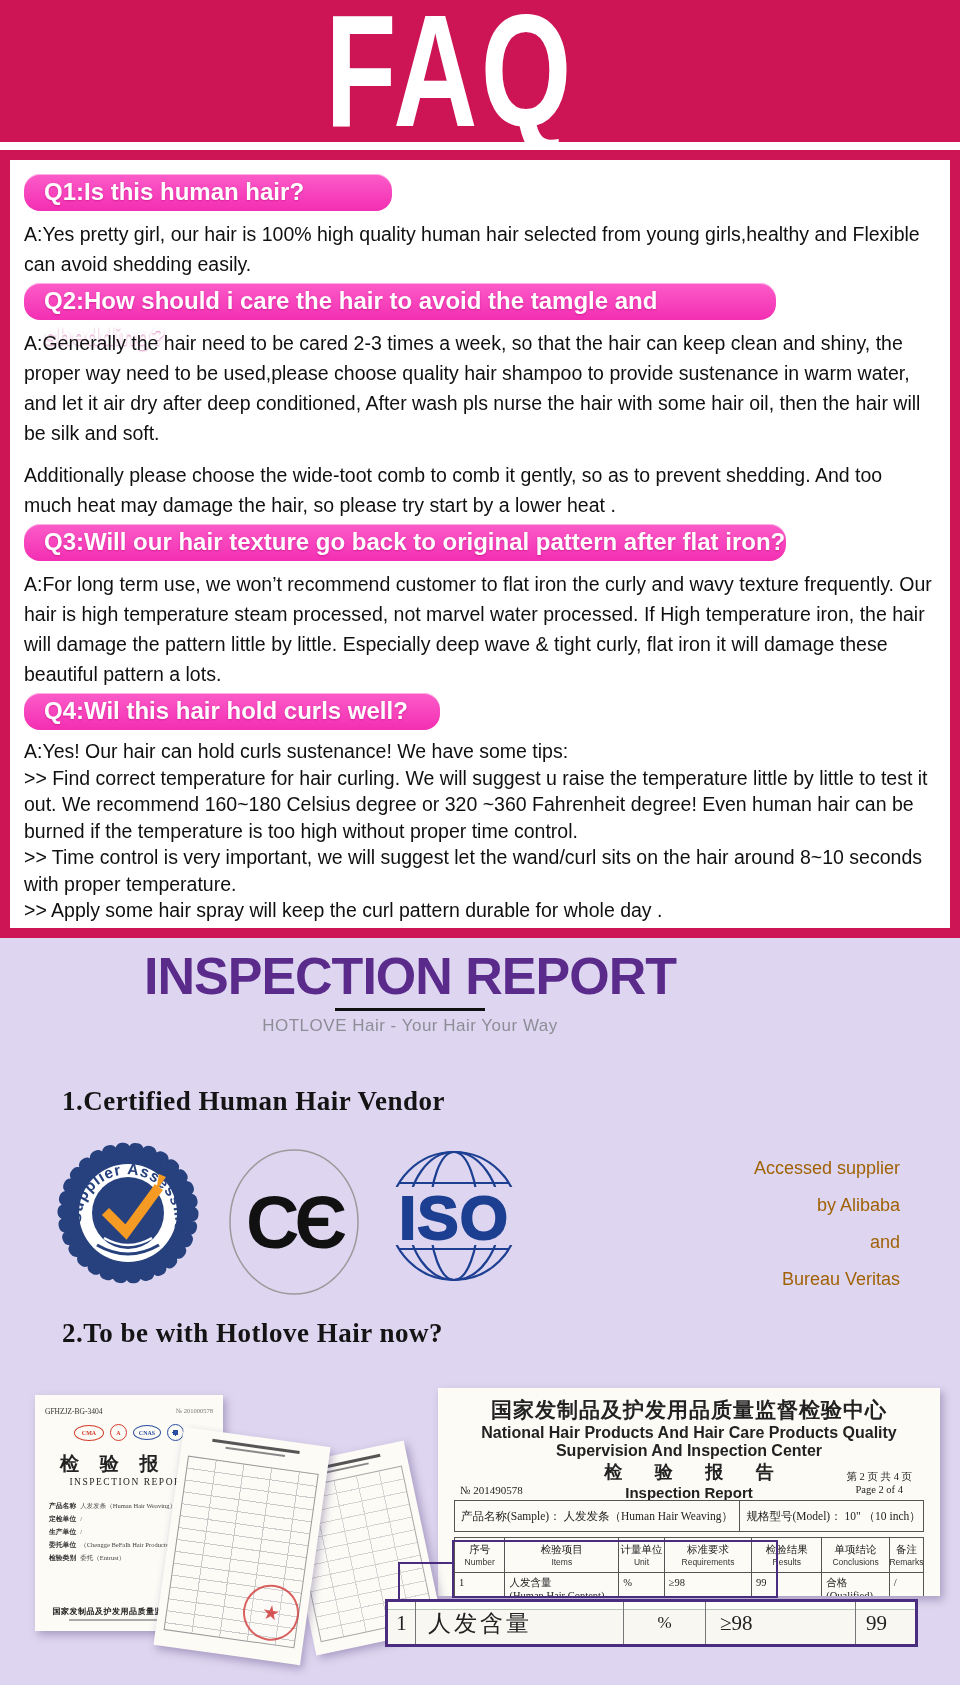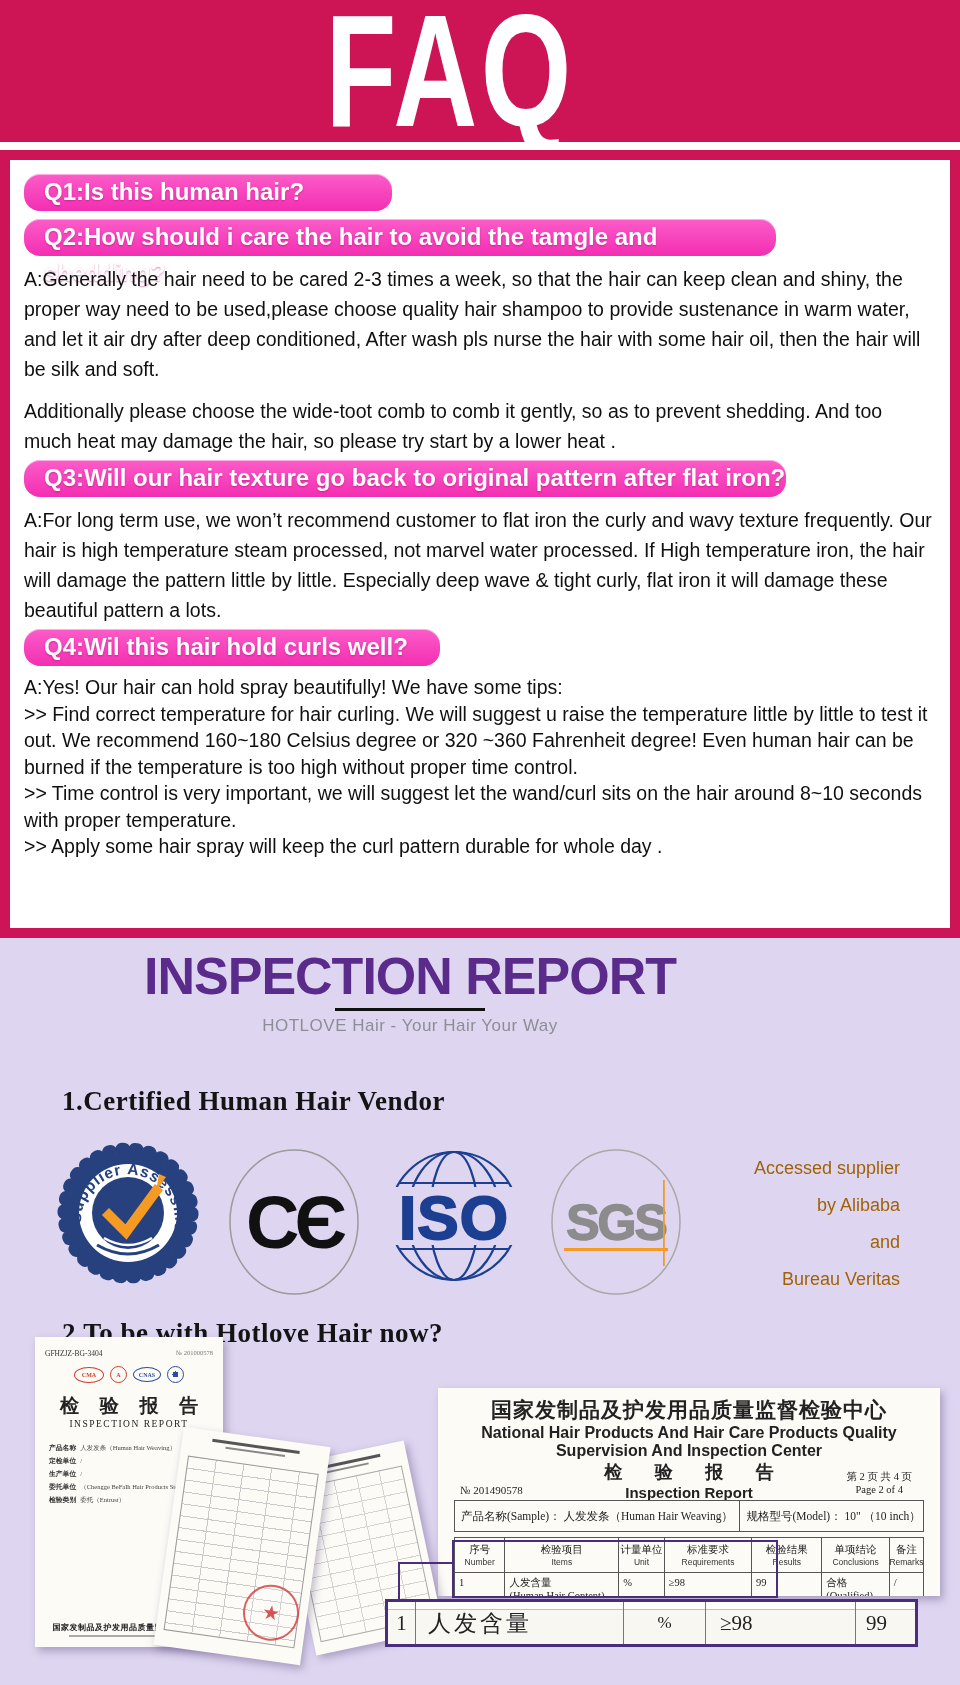--- a/index.html
+++ b/index.html
@@ -39,21 +39,21 @@
 
   
   .logo{position:absolute;}
   .badge{left:52px;top:1128px;}
   .ce{left:224px;top:1146px;} .iso{left:372px;top:1136px;} .sgs{left:546px;top:1146px;}
   .supplier-note{position:absolute;left:688px;top:1150px;width:212px;text-align:right;
                  font-size:18px;line-height:37px;color:#a16207;}
 
   
   .doc{position:absolute;background:#fcfbf6;box-shadow:3px 4px 8px rgba(70,50,110,.35);}
-  .doc-a{left:35px;top:1337px;width:188px;height:310px;z-index:1;font-family:"Liberation Serif",serif;}
+  .doc-a{left:35px;top:1395px;width:188px;height:236px;z-index:1;font-family:"Liberation Serif",serif;}
   .doc-c{left:295px;top:1452px;width:130px;height:192px;transform:rotate(-12deg);z-index:2;}
   .doc-b{left:168px;top:1436px;width:148px;height:220px;transform:rotate(8deg);z-index:3;}
   .doc-r{left:438px;top:1388px;width:502px;height:208px;z-index:1;overflow:hidden;
          font-family:"Liberation Serif",serif;color:#222;}
 
   
   .da-row1{display:flex;justify-content:space-between;padding:12px 10px 0 10px;font-size:7.5px;color:#333;}
   .da-no{color:#777;font-size:6.5px;}
   .da-stamps{display:flex;justify-content:center;gap:6px;margin-top:8px;align-items:center;}
   .st{font-size:6px;font-weight:bold;display:flex;align-items:center;justify-content:center;}
@@ -129,20 +129,23 @@
   <div class="banner">
     <div class="banner-title">FAQ</div>
   </div>
   <div class="white-line"></div>
 
   <div class="faq-frame">
     <div class="faq-box">
 
       <div>
         <div class="q-pill p1">Q1:Is this human hair?</div>
+        <div class="ans">
+          <p>A:Yes pretty girl, our hair is 100% high quality human hair selected from young girls,healthy and Flexible can avoid shedding easily.</p>
+        </div>
       </div>
 
       <div>
         <div class="q-pill p2 m-top">Q2:How should i care the hair to avoid the tamgle and shedding?</div>
         <div class="ans">
           <p>A:Generally the hair need to be cared 2-3 times a week, so that the hair can keep clean and shiny, the proper way need to be used,please choose quality hair shampoo to provide sustenance in warm water, and let it air dry after deep conditioned, After wash pls nurse the hair with some hair oil, then the hair will be silk and soft.</p>
           <div class="blank-gap"></div>
           <p>Additionally please choose the wide-toot comb to comb it gently, so as to prevent shedding. And too much heat may damage the hair, so please try start by a lower heat .</p>
         </div>
       </div>
@@ -150,21 +153,21 @@
       <div>
         <div class="q-pill p3 m-top">Q3:Will our hair texture go back to original pattern after flat iron?</div>
         <div class="ans">
           <p>A:For long term use, we won’t recommend customer to flat iron the curly and wavy texture frequently. Our hair is high temperature steam processed, not marvel water processed. If High temperature iron, the hair will damage the pattern little by little. Especially deep wave &amp; tight curly, flat iron it will damage these beautiful pattern a lots.</p>
         </div>
       </div>
 
       <div>
         <div class="q-pill p4 m-top">Q4:Wil this hair hold curls well?</div>
         <div class="ans tight">
-          <p>A:Yes! Our hair can hold spray beautifully! We have some tips:</p>
+          <p>A:Yes! Our hair can hold curls sustenance! We have some tips:</p>
           <p>&gt;&gt; Find correct temperature for hair curling. We will suggest u raise the temperature little by little to test it out. We recommend 160~180 Celsius degree or 320 ~360 Fahrenheit degree! Even human hair can be burned if the temperature is too high without proper time control.</p>
           <p>&gt;&gt; Time control is very important, we will suggest let the wand/curl sits on the hair around 8~10 seconds with proper temperature.</p>
           <p>&gt;&gt; Apply some hair spray will keep the curl pattern durable for whole day .</p>
         </div>
       </div>
 
     </div>
   </div>
 
   <div class="report-head">
@@ -207,28 +210,20 @@
         <ellipse cx="82" cy="80" rx="46" ry="64"></ellipse>
         <line x1="27" y1="47" x2="137" y2="47"></line>
         <line x1="19" y1="80" x2="145" y2="80"></line>
         <line x1="27" y1="113" x2="137" y2="113"></line>
       </g>
       <rect x="2" y="51" width="161" height="58" fill="#ded6f0"></rect>
       <text x="82" y="103" text-anchor="middle" font-family="Liberation Sans, sans-serif" font-size="62" font-weight="bold" fill="#1c3f92" stroke="#1c3f92" stroke-width="2" letter-spacing="1">ISO</text>
     </svg>
   </div>
 
-  <div class="logo sgs">
-    <svg width="140" height="152" viewBox="0 0 140 152">
-      <ellipse cx="70" cy="76" rx="64" ry="72" fill="none" stroke="#a8a8a8" stroke-width="1.5"></ellipse>
-      <text x="70" y="94" text-anchor="middle" font-family="Liberation Sans, sans-serif" font-size="50" font-weight="bold" fill="#8c8c8c" stroke="#8c8c8c" stroke-width="1.5" letter-spacing="-2">SGS</text>
-      <rect x="18" y="102" width="104" height="3" fill="#f59a23"></rect>
-      <rect x="117" y="34" width="1.8" height="86" fill="#f59a23"></rect>
-    </svg>
-  </div>
 
   <div class="supplier-note">
     <div>Accessed supplier</div>
     <div>by Alibaba</div>
     <div>and</div>
     <div>Bureau Veritas</div>
   </div>
 
   <div class="serif-h h-tobe">2.To be with Hotlove Hair now?</div>
 

